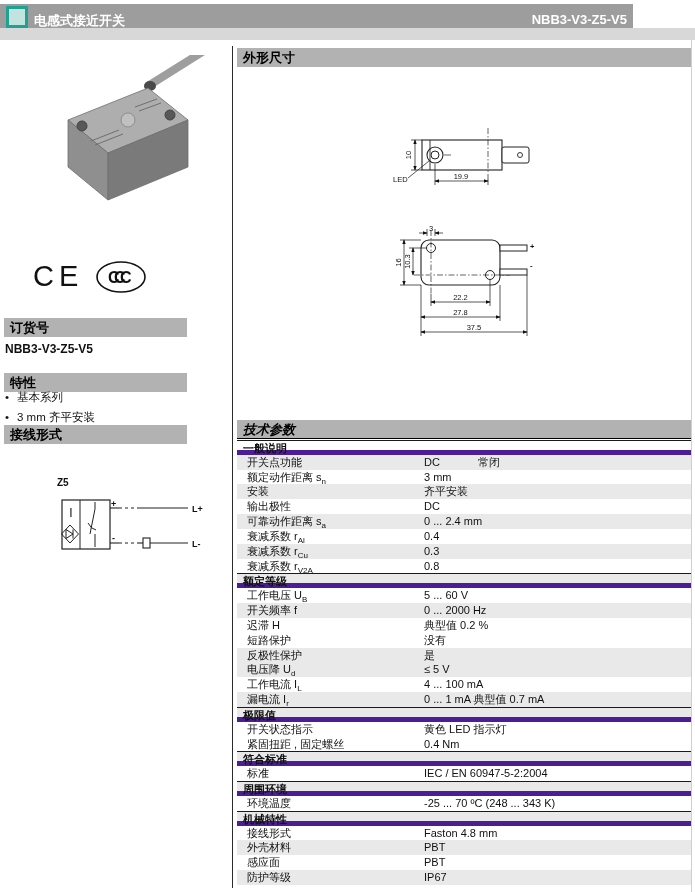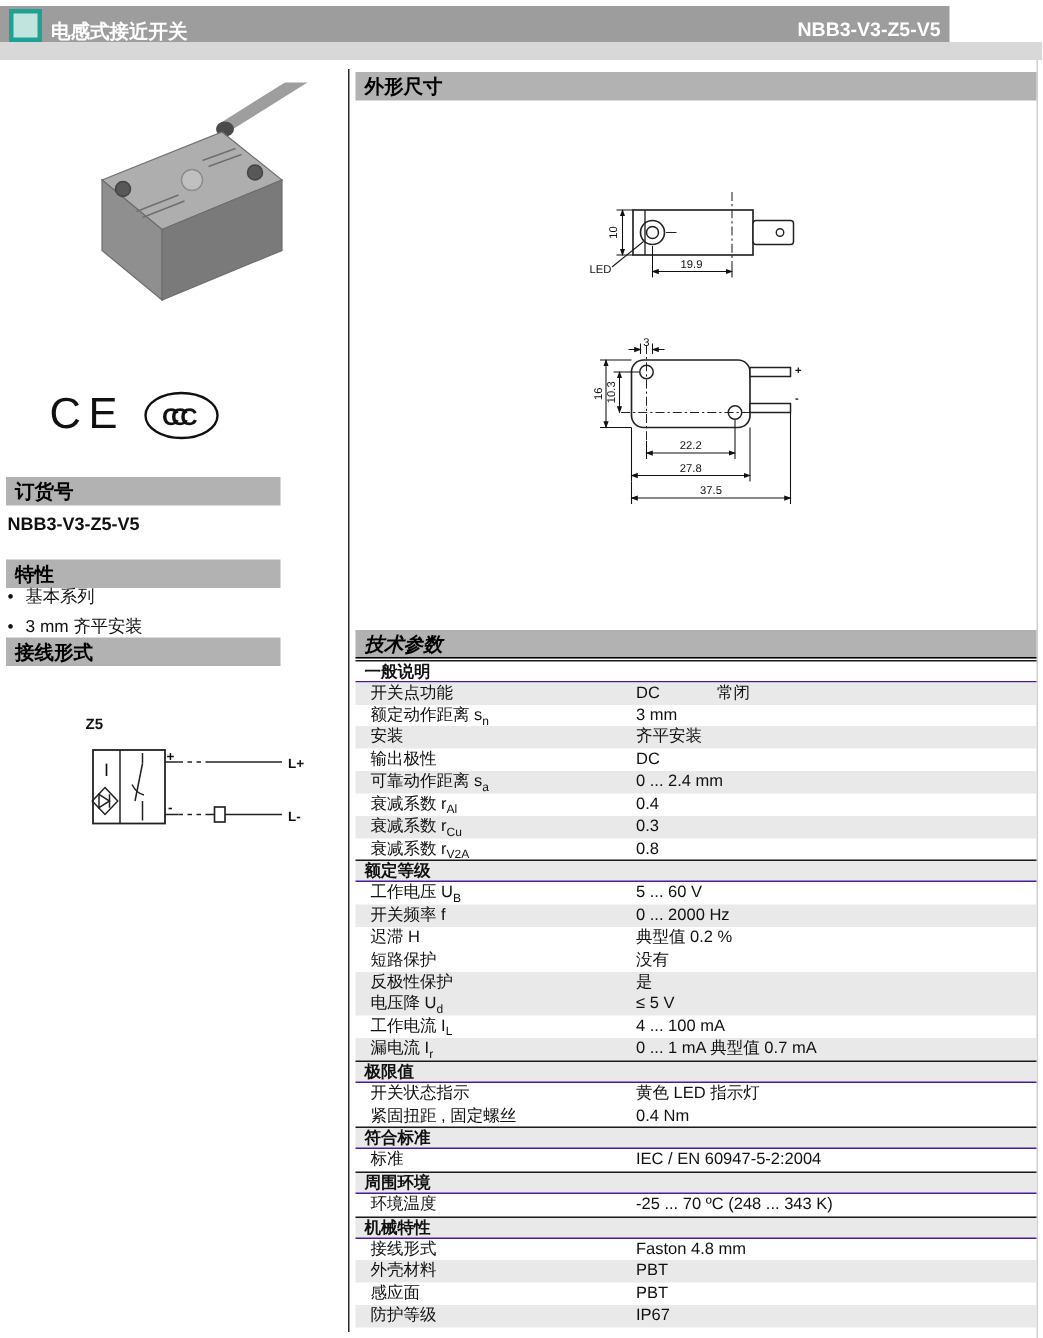--- a/index.html
+++ b/index.html
@@ -22,21 +22,21 @@
 
   .order-code{position:absolute;left:5px;top:342px;font-size:12px;font-weight:bold;}
   .feat-list{position:absolute;left:5px;top:390px;margin:0;padding:0;list-style:none;font-size:11.5px;}
   .feat-list li{margin:0 0 5px 0;}
   .feat-list li::before{content:"•";margin-right:8px;}
 
   
   .specs{position:absolute;left:237px;top:440px;width:454px;}
   .spec-row{position:relative;height:14.83px;line-height:14.83px;font-size:11px;box-sizing:border-box;white-space:nowrap;}
   .spec-row.shaded{background:#e9e9e9;}
-  .spec-row.section{font-weight:bold;border-top:1.5px solid #1a1a1a;border-bottom:1px solid #4c1d95;padding-left:6px;}
+  .spec-row.section{font-weight:bold;border-top:1.5px solid #1a1a1a;border-bottom:5px solid #4c1d95;padding-left:6px;}
   .spec-row .lbl{position:absolute;left:10px;top:0;}
   .spec-row .val{position:absolute;left:187px;top:0;text-align:center;}
   .spec-row .val2{position:absolute;left:241px;top:0;}
   .spec-row sub{font-size:8px;}
   .tech-bar{border-bottom:1px solid #000;font-style:italic;}
 
   
   svg text{font-family:"Liberation Sans","DejaVu Sans",sans-serif;}
   .dim{font-size:7.5px;fill:#111;}
   .wire-lbl{font-size:9px;font-weight:bold;fill:#111;}

